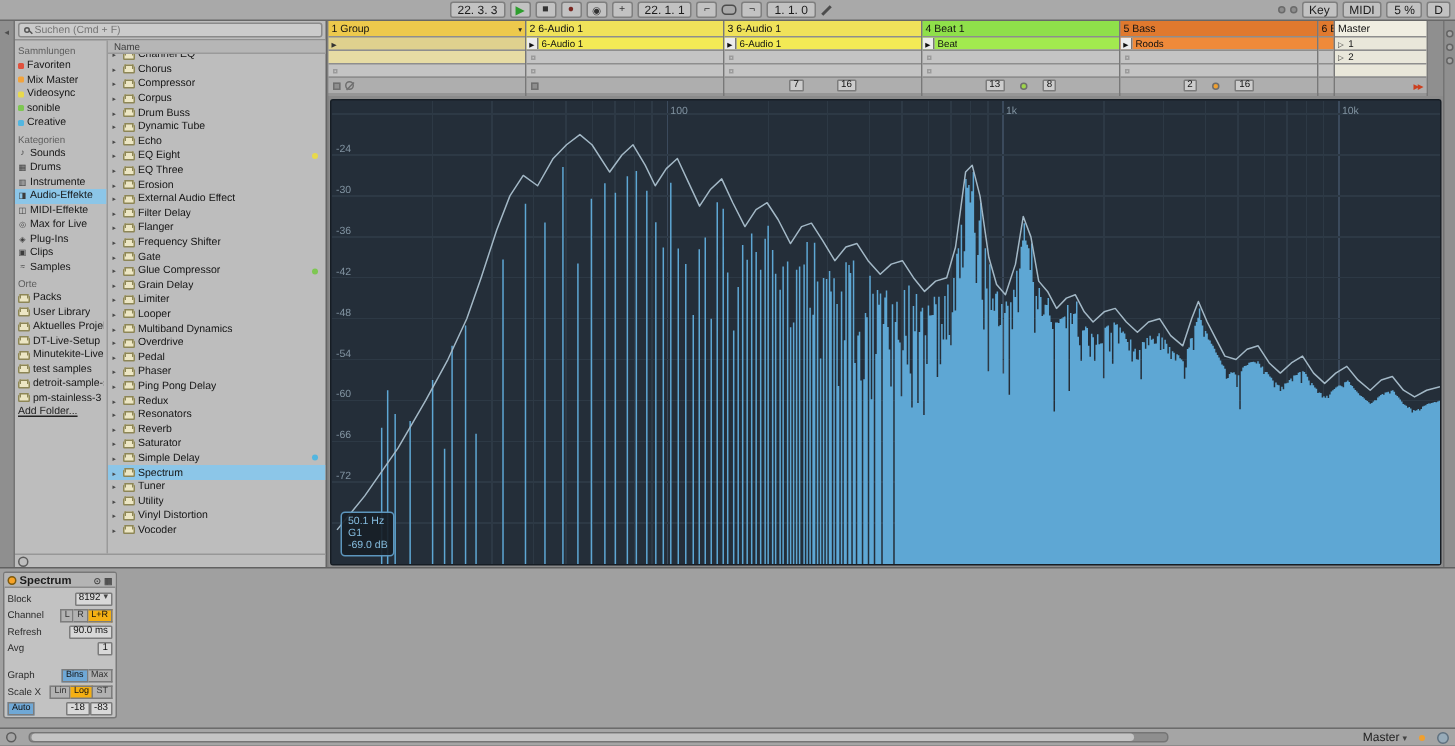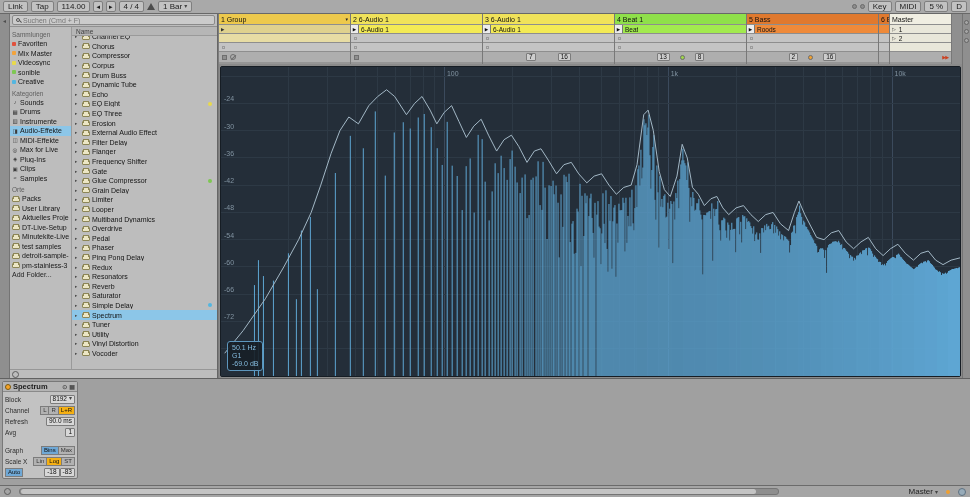--- a/index.html
+++ b/index.html
@@ -120,32 +120,33 @@
 .mini-caret{font-size:6px;color:#444}
 .amber-dot{width:4px;height:4px;border-radius:50%;background:#f0a030}
 .big-circle{width:8px;height:8px;border-radius:50%;background:#97abb9;border:1px solid #5f7180}
 </style>
 </head>
 <body>
 
 <div class="app">
 
   <header class="transport">
-    <div class="tgroup">
-      <span class="tbox">Link</span>
-      <span class="tbox">Tap</span>
-      <span class="tbox">114.00</span>
-      <span class="tbox tiny">◂</span>
-      <span class="tbox tiny">▸</span>
-      <span class="tbox">4 / 4</span>
-      <span class="metro"></span>
-      <span class="tbox">
-          <span>1 Bar</span>
-          <span class="caret">▾</span>
-        </span>
+    <div class="tgroup center">
+      <span class="tbox">22. 3. 3</span>
+      <span class="tbtn play">▶</span>
+      <span class="tbtn">■</span>
+      <span class="tbtn rec">●</span>
+      <span class="tbtn">◉</span>
+      <span class="tbtn">+</span>
+      <span class="tbox">22. 1. 1</span>
+      <span class="tbtn">⌐</span>
+      <span class="loop-ico"></span>
+      <span class="tbtn">¬</span>
+      <span class="tbox">1. 1. 0</span>
+      <span class="pencil"></span>
     </div>
     <div class="tgroup right">
       <span class="led-dot"></span>
       <span class="led-dot"></span>
       <span class="tbox">Key</span>
       <span class="tbox">MIDI</span>
       <span class="tbox">5 %</span>
       <span class="tbox">D</span>
     </div>
   </header>

